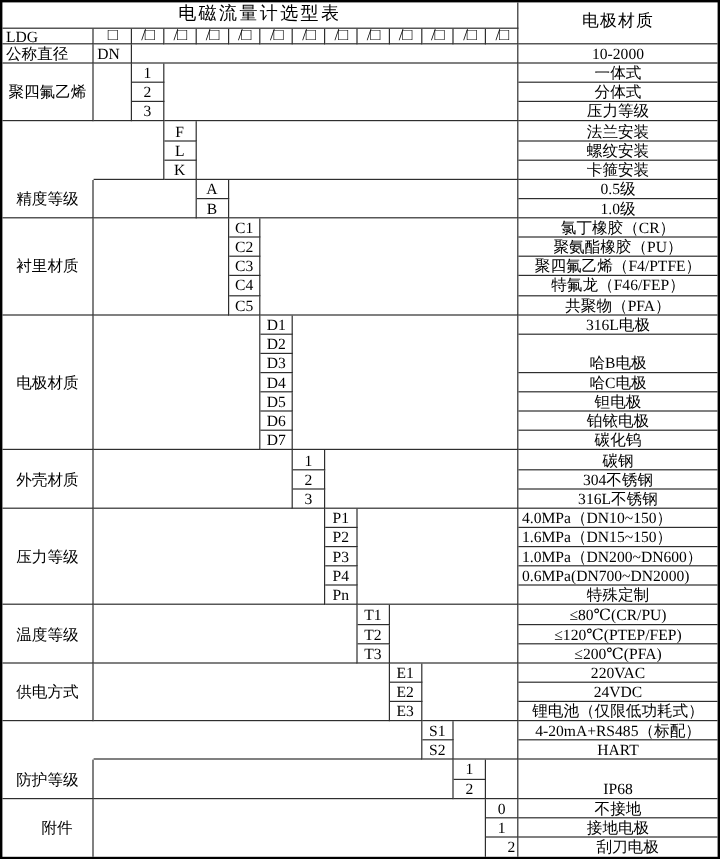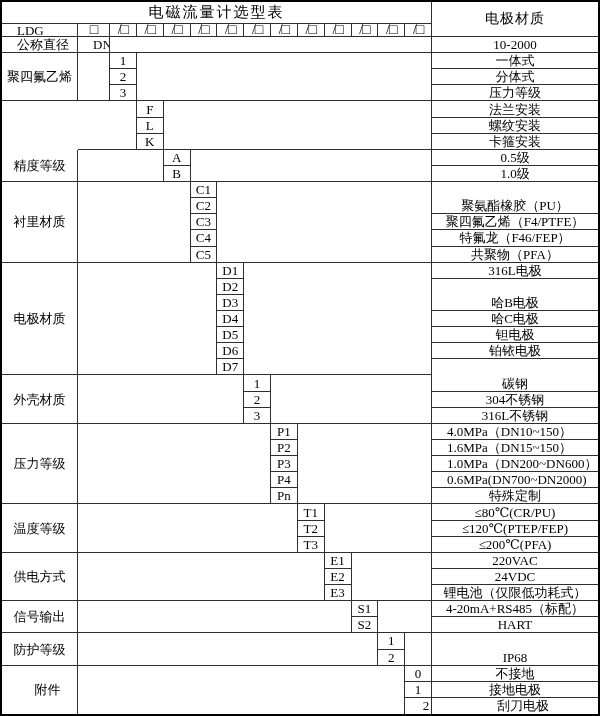--- a/index.html
+++ b/index.html
@@ -12,21 +12,21 @@
     font-family:"Liberation Serif","DejaVu Serif",serif;
     font-size:13px;line-height:1;
   }
   .c{
     border-right:1px solid #2e2e2e;border-bottom:1px solid #2e2e2e;
     display:flex;align-items:center;justify-content:center;
     overflow:hidden;white-space:nowrap;min-width:0;min-height:0;
   }
   .noR{border-right:none;}
   .noB{border-bottom:none;padding-left:16px;}
-  .alignL{justify-content:flex-start;padding-left:15px;}
+  .alignL{justify-content:flex-start;padding-left:3px;}
   .box{font-size:14px;letter-spacing:-1px;}
   .title{font-size:15px;letter-spacing:2px;}
   .hdr{font-size:14px;letter-spacing:1px;}
 </style>
 </head>
 <body>
 
 <div class="table">
 
   <div class="c title" style="grid-area:1/1/2/15">电磁流量计选型表</div>
@@ -80,40 +80,42 @@
   <div class="c noR" style="grid-area:11/15/12/16">1.0级</div>
 
   <div class="c" style="grid-area:12/1/17/2">衬里材质</div>
   <div class="c" style="grid-area:12/2/17/6"></div>
   <div class="c" style="grid-area:12/6/13/7">C1</div>
   <div class="c" style="grid-area:13/6/14/7">C2</div>
   <div class="c" style="grid-area:14/6/15/7">C3</div>
   <div class="c" style="grid-area:15/6/16/7">C4</div>
   <div class="c" style="grid-area:16/6/17/7">C5</div>
   <div class="c" style="grid-area:12/7/17/15"></div>
+  <div class="c noR" style="grid-area:12/15/13/16">氯丁橡胶（CR）</div>
   <div class="c noR" style="grid-area:13/15/14/16">聚氨酯橡胶（PU）</div>
   <div class="c noR" style="grid-area:14/15/15/16">聚四氟乙烯（F4/PTFE）</div>
   <div class="c noR" style="grid-area:15/15/16/16">特氟龙（F46/FEP）</div>
   <div class="c noR" style="grid-area:16/15/17/16">共聚物（PFA）</div>
 
   <div class="c" style="grid-area:17/1/24/2">电极材质</div>
   <div class="c" style="grid-area:17/2/24/7"></div>
   <div class="c" style="grid-area:17/7/18/8">D1</div>
   <div class="c" style="grid-area:18/7/19/8">D2</div>
   <div class="c" style="grid-area:19/7/20/8">D3</div>
   <div class="c" style="grid-area:20/7/21/8">D4</div>
   <div class="c" style="grid-area:21/7/22/8">D5</div>
   <div class="c" style="grid-area:22/7/23/8">D6</div>
   <div class="c" style="grid-area:23/7/24/8">D7</div>
   <div class="c" style="grid-area:17/8/24/15"></div>
   <div class="c noR" style="grid-area:17/15/18/16">316L电极</div>
   <div class="c noR" style="grid-area:19/15/20/16">哈B电极</div>
   <div class="c noR" style="grid-area:20/15/21/16">哈C电极</div>
   <div class="c noR" style="grid-area:21/15/22/16">钽电极</div>
   <div class="c noR" style="grid-area:22/15/23/16">铂铱电极</div>
+  <div class="c noR" style="grid-area:23/15/24/16">碳化钨</div>
 
   <div class="c" style="grid-area:24/1/27/2">外壳材质</div>
   <div class="c" style="grid-area:24/2/27/8"></div>
   <div class="c" style="grid-area:24/8/25/9">1</div>
   <div class="c" style="grid-area:25/8/26/9">2</div>
   <div class="c" style="grid-area:26/8/27/9">3</div>
   <div class="c" style="grid-area:24/9/27/15"></div>
   <div class="c noR" style="grid-area:24/15/25/16">碳钢</div>
   <div class="c noR" style="grid-area:25/15/26/16">304不锈钢</div>
   <div class="c noR" style="grid-area:26/15/27/16">316L不锈钢</div>
@@ -145,21 +147,20 @@
   <div class="c" style="grid-area:35/1/38/2">供电方式</div>
   <div class="c" style="grid-area:35/2/38/11"></div>
   <div class="c" style="grid-area:35/11/36/12">E1</div>
   <div class="c" style="grid-area:36/11/37/12">E2</div>
   <div class="c" style="grid-area:37/11/38/12">E3</div>
   <div class="c" style="grid-area:35/12/38/15"></div>
   <div class="c noR" style="grid-area:35/15/36/16">220VAC</div>
   <div class="c noR" style="grid-area:36/15/37/16">24VDC</div>
   <div class="c noR" style="grid-area:37/15/38/16">锂电池（仅限低功耗式）</div>
 
-  <div class="c" style="grid-area:38/1/40/2">信号输出</div>
   <div class="c" style="grid-area:38/2/40/12"></div>
   <div class="c" style="grid-area:38/12/39/13">S1</div>
   <div class="c" style="grid-area:39/12/40/13">S2</div>
   <div class="c" style="grid-area:38/13/40/15"></div>
   <div class="c noR" style="grid-area:38/15/39/16">4-20mA+RS485（标配）</div>
   <div class="c noR" style="grid-area:39/15/40/16">HART</div>
 
   <div class="c" style="grid-area:40/1/42/2">防护等级</div>
   <div class="c" style="grid-area:40/2/42/13"></div>
   <div class="c" style="grid-area:40/13/41/14">1</div>

